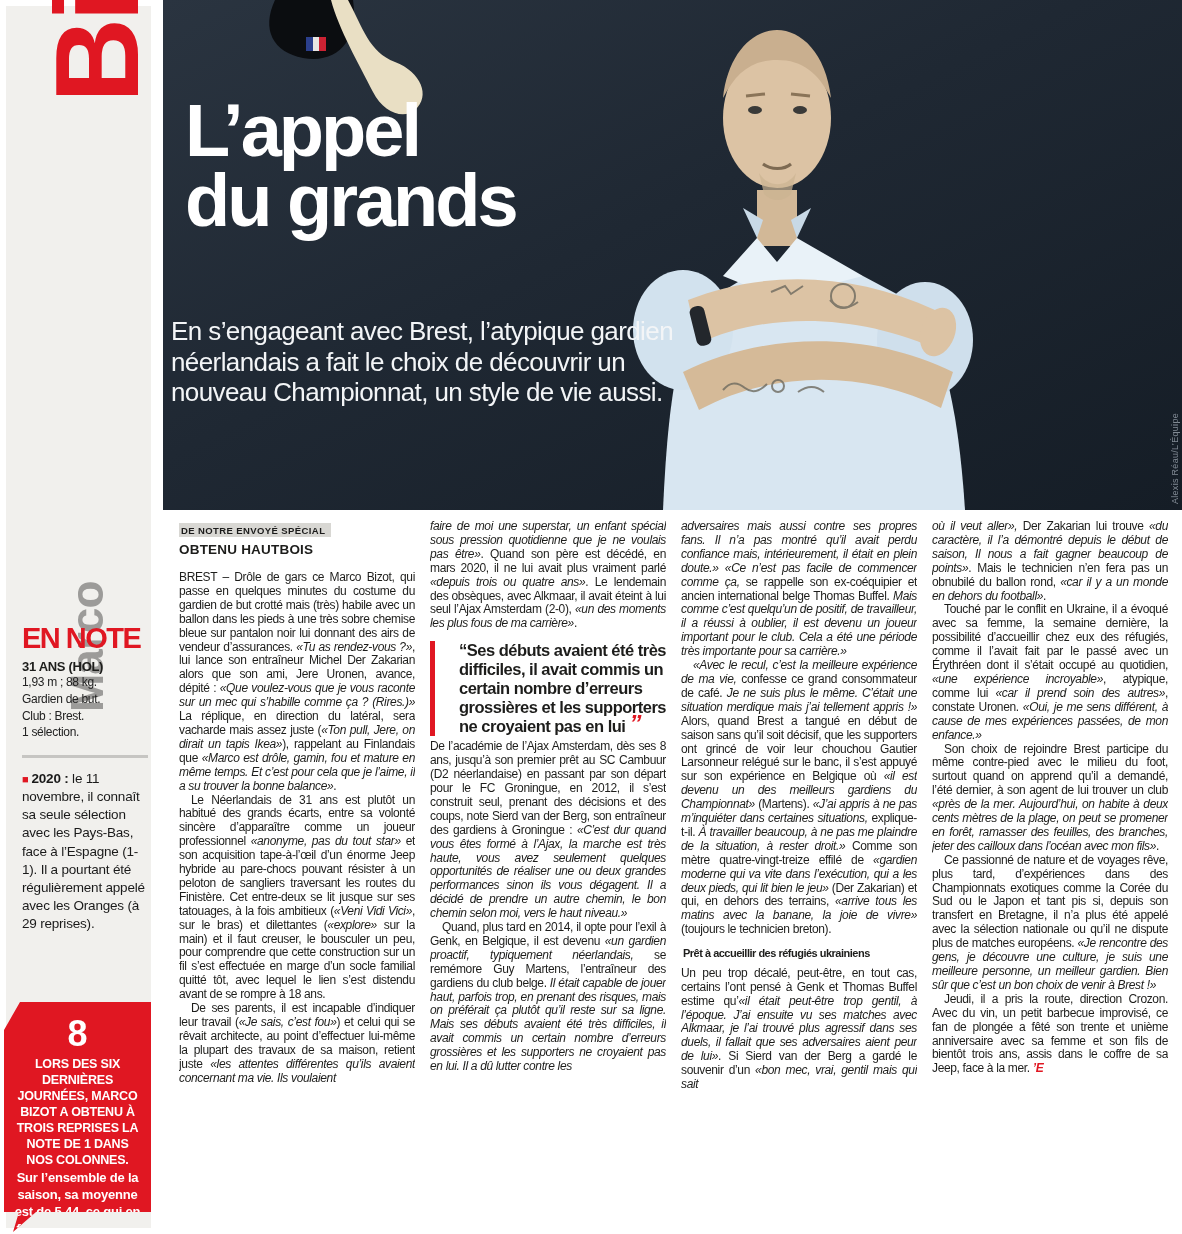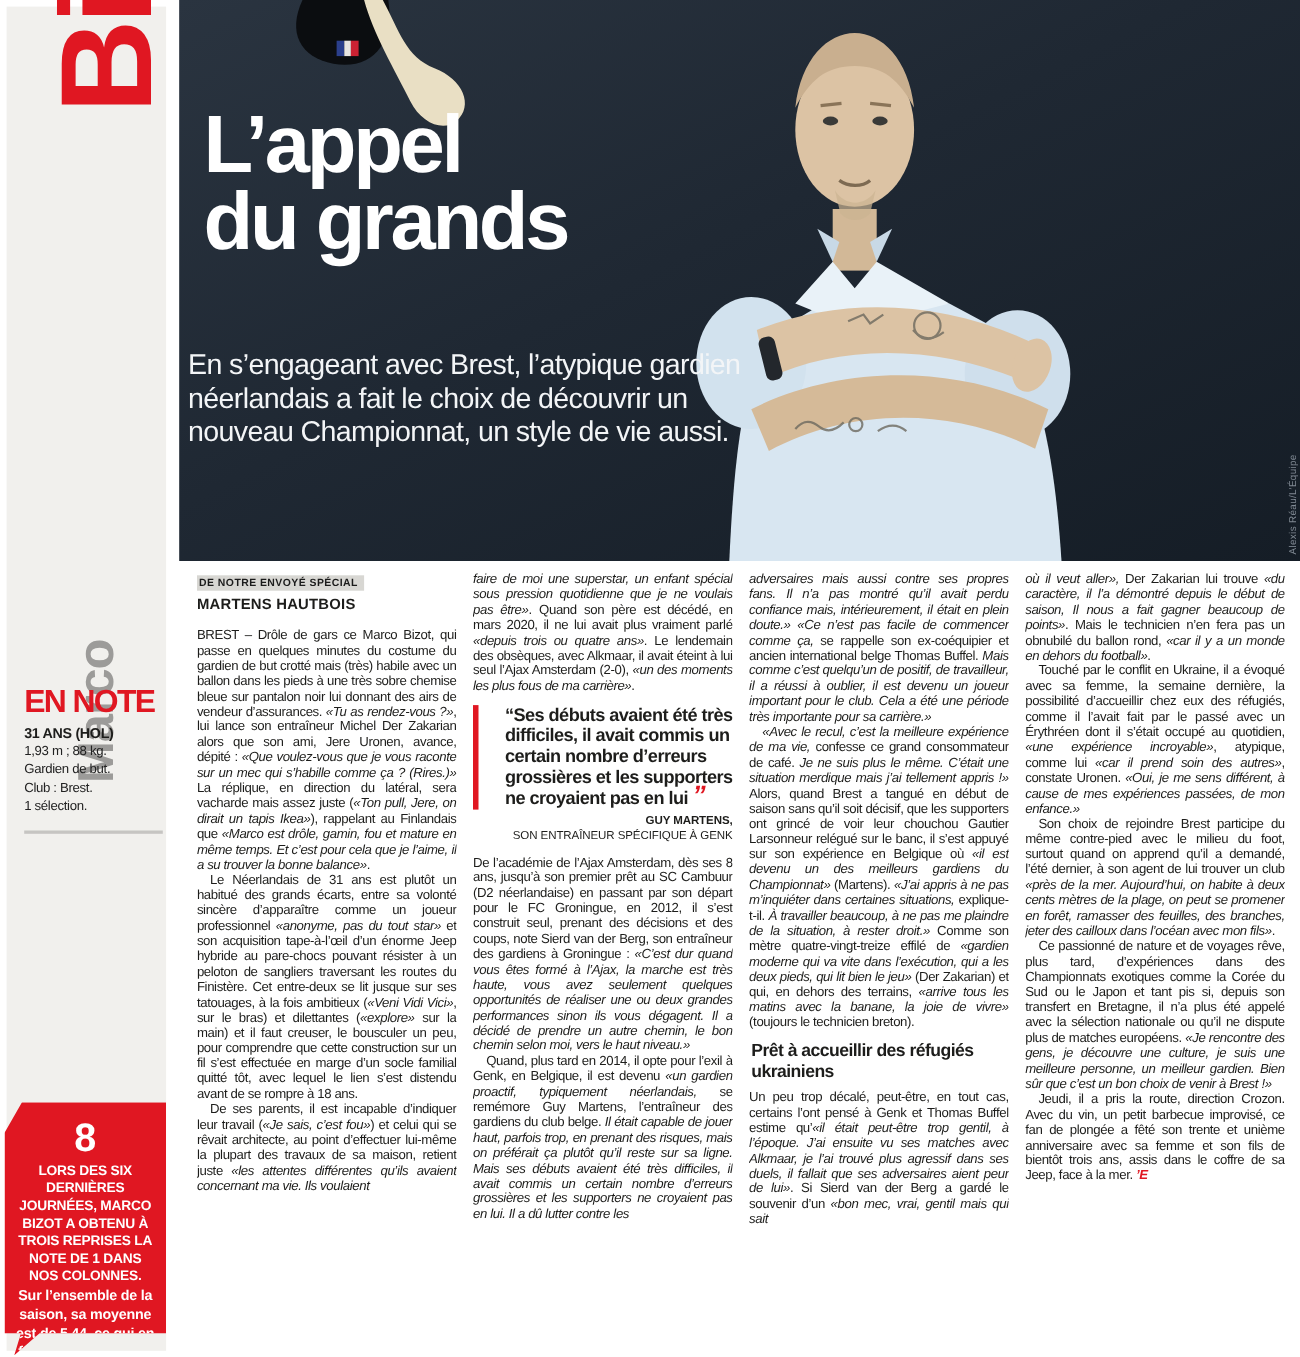--- a/index.html
+++ b/index.html
@@ -55,39 +55,40 @@
   #byline{margin-bottom:14px;}
   #byline .kicker{display:inline-block;background:#d8d7d3;color:#1b1b1b;font-size:9.5px;font-weight:bold;letter-spacing:0.4px;padding:2px 6px 1px 2px;}
   #byline .author{font-size:13.5px;font-weight:bold;letter-spacing:0.2px;margin-top:4px;}
 
   #pullquote{border-left:5px solid var(--red);padding-left:24px;margin:10px 0 4px 0;}
   #pullquote .q{font-size:16.5px;line-height:19px;font-weight:bold;letter-spacing:-0.5px;text-align:left;}
   #pullquote .q .qclose{color:var(--red);font-size:24px;font-style:italic;letter-spacing:-2px;line-height:0;}
   .attribution{text-align:right;font-size:10.5px;line-height:1.3;letter-spacing:-0.1px;margin:4px 0 10px 0;}
   .attribution .nm{font-weight:bold;}
 
-  .subhead{font-size:16px;font-weight:bold;line-height:1.15;letter-spacing:-0.5px;margin:10px 0 7px 2px;}
+  .subhead{font-size:11px;font-weight:bold;line-height:1.15;letter-spacing:-0.5px;margin:10px 0 7px 2px;}
 </style>
 </head>
 <body>
 
 <div id="page">
 
   <div id="rail">
     <span class="vert-name" id="name-red">Bi</span>
     <span class="vert-name" id="name-gray">Marco</span>
 
     <div id="enbref">
       <div class="title">EN NOTE</div>
       <div class="age">31 ANS (HOL)</div>
       <div class="line">1,93 m ; 88 kg.</div>
       <div class="line">Gardien de but.</div>
       <div class="line">Club : Brest.</div>
       <div class="line">1 sélection.</div>
       <div class="divider"></div>
+      <div class="hist"><span class="sq">■</span><b>2020 :</b><span> le 11 novembre, il connaît sa seule sélection avec les Pays-Bas, face à l’Espagne (1-1). Il a pourtant été régulièrement appelé avec les Oranges (à 29 reprises).</span></div>
     </div>
   </div>
 
   <div id="statbox">
     <div class="num">8</div>
     <div class="caps">LORS DES SIX DERNIÈRES JOURNÉES, MARCO BIZOT A OBTENU À TROIS REPRISES LA NOTE DE 1 DANS NOS COLONNES.</div>
     <div class="rest">Sur l’ensemble de la saison, sa moyenne est de 5,44, ce qui en fait le 9ᵉ gardien aux notes « L’Équipe ».</div>
   </div>
 
   <div id="hero">
@@ -144,35 +145,31 @@
     </div>
     <div id="standfirst">En s’engageant avec Brest, l’atypique gardien néerlandais a fait le choix de découvrir un nouveau Championnat, un style de vie aussi.</div>
     <div id="photo-credit">Alexis Réau/L’Équipe</div>
   </div>
 
   <div id="article">
 
     <div class="col">
       <div id="byline">
         <div class="kicker">DE NOTRE ENVOYÉ SPÉCIAL</div>
-        <div class="author">MARTENS HAUTBOIS</div>
+        <div class="author">OBTENU HAUTBOIS</div>
       </div>
       <p><span>BREST – Drôle de gars ce Marco Bizot, qui passe en quelques minutes du costume du gardien de but crotté mais (très) habile avec un ballon dans les pieds à une très sobre chemise bleue sur pantalon noir lui donnant des airs de vendeur d’assurances. </span><span class="it">«Tu as rendez-vous ?»</span><span>, lui lance son entraîneur Michel Der Zakarian alors que son ami, Jere Uronen, avance, dépité : </span><span class="it">«Que voulez-vous que je vous raconte sur un mec qui s’habille comme ça ? (Rires.)»</span><span> La réplique, en direction du latéral, sera vacharde mais assez juste (</span><span class="it">«Ton pull, Jere, on dirait un tapis Ikea»</span><span>), rappelant au Finlandais que </span><span class="it">«Marco est drôle, gamin, fou et mature en même temps. Et c’est pour cela que je l’aime, il a su trouver la bonne balance»</span><span>.</span></p>
       <p class="ind"><span>Le Néerlandais de 31 ans est plutôt un habitué des grands écarts, entre sa volonté sincère d’apparaître comme un joueur professionnel </span><span class="it">«anonyme, pas du tout star»</span><span> et son acquisition tape-à-l’œil d’un énorme Jeep hybride au pare-chocs pouvant résister à un peloton de sangliers traversant les routes du Finistère. Cet entre-deux se lit jusque sur ses tatouages, à la fois ambitieux (</span><span class="it">«Veni Vidi Vici»</span><span>, sur le bras) et dilettantes (</span><span class="it">«explore»</span><span> sur la main) et il faut creuser, le bousculer un peu, pour comprendre que cette construction sur un fil s’est effectuée en marge d’un socle familial quitté tôt, avec lequel le lien s’est distendu avant de se rompre à 18 ans.</span></p>
       <p class="ind"><span>De ses parents, il est incapable d’indiquer leur travail (</span><span class="it">«Je sais, c’est fou»</span><span>) et celui qui se rêvait architecte, au point d’effectuer lui-même la plupart des travaux de sa maison, retient juste </span><span class="it">«les attentes différentes qu’ils avaient concernant ma vie. Ils voulaient</span></p>
     </div>
 
     <div class="col">
       <p><span class="it">faire de moi une superstar, un enfant spécial sous pression quotidienne que je ne voulais pas être»</span><span>. Quand son père est décédé, en mars 2020, il ne lui avait plus vraiment parlé </span><span class="it">«depuis trois ou quatre ans»</span><span>. Le lendemain des obsèques, avec Alkmaar, il avait éteint à lui seul l’Ajax Amsterdam (2-0), </span><span class="it">«un des moments les plus fous de ma carrière»</span><span>.</span></p>
       <div id="pullquote">
         <div class="q"><span>“</span><span>Ses débuts avaient été très difficiles, il avait commis un certain nombre d’erreurs grossières et les supporters ne croyaient pas en lui </span><span class="qclose">”</span></div>
-      </div>
-      <div class="attribution">
-        <div class="nm">GUY MARTENS,</div>
-        <div>SON ENTRAÎNEUR SPÉCIFIQUE À GENK</div>
       </div>
       <p><span>De l’académie de l’Ajax Amsterdam, dès ses 8 ans, jusqu’à son premier prêt au SC Cambuur (D2 néerlandaise) en passant par son départ pour le FC Groningue, en 2012, il s’est construit seul, prenant des décisions et des coups, note Sierd van der Berg, son entraîneur des gardiens à Groningue : </span><span class="it">«C’est dur quand vous êtes formé à l’Ajax, la marche est très haute, vous avez seulement quelques opportunités de réaliser une ou deux grandes performances sinon ils vous dégagent. Il a décidé de prendre un autre chemin, le bon chemin selon moi, vers le haut niveau.»</span></p>
       <p class="ind"><span>Quand, plus tard en 2014, il opte pour l’exil à Genk, en Belgique, il est devenu </span><span class="it">«un gardien proactif, typiquement néerlandais,</span><span> se remémore Guy Martens, l’entraîneur des gardiens du club belge. </span><span class="it">Il était capable de jouer haut, parfois trop, en prenant des risques, mais on préférait ça plutôt qu’il reste sur sa ligne. Mais ses débuts avaient été très difficiles, il avait commis un certain nombre d’erreurs grossières et les supporters ne croyaient pas en lui. Il a dû lutter contre les</span></p>
     </div>
 
     <div class="col">
       <p><span class="it">adversaires mais aussi contre ses propres fans. Il n’a pas montré qu’il avait perdu confiance mais, intérieurement, il était en plein doute.»</span><span> </span><span class="it">«Ce n’est pas facile de commencer comme ça,</span><span> se rappelle son ex-coéquipier et ancien international belge Thomas Buffel. </span><span class="it">Mais comme c’est quelqu’un de positif, de travailleur, il a réussi à oublier, il est devenu un joueur important pour le club. Cela a été une période très importante pour sa carrière.»</span></p>
       <p class="ind"><span class="it">«Avec le recul, c’est la meilleure expérience de ma vie,</span><span> confesse ce grand consommateur de café. </span><span class="it">Je ne suis plus le même. C’était une situation merdique mais j’ai tellement appris !»</span><span> Alors, quand Brest a tangué en début de saison sans qu’il soit décisif, que les supporters ont grincé de voir leur chouchou Gautier Larsonneur relégué sur le banc, il s’est appuyé sur son expérience en Belgique où </span><span class="it">«il est devenu un des meilleurs gardiens du Championnat»</span><span> (Martens). </span><span class="it">«J’ai appris à ne pas m’inquiéter dans certaines situations,</span><span> explique-t-il. </span><span class="it">À travailler beaucoup, à ne pas me plaindre de la situation, à rester droit.»</span><span> Comme son mètre quatre-vingt-treize effilé de </span><span class="it">«gardien moderne qui va vite dans l’exécution, qui a les deux pieds, qui lit bien le jeu»</span><span> (Der Zakarian) et qui, en dehors des terrains, </span><span class="it">«arrive tous les matins avec la banane, la joie de vivre»</span><span> (toujours le technicien breton).</span></p>
       <div class="subhead">Prêt à accueillir des réfugiés ukrainiens</div>
       <p><span>Un peu trop décalé, peut-être, en tout cas, certains l’ont pensé à Genk et Thomas Buffel estime qu’</span><span class="it">«il était peut-être trop gentil, à l’époque. J’ai ensuite vu ses matches avec Alkmaar, je l’ai trouvé plus agressif dans ses duels, il fallait que ses adversaires aient peur de lui»</span><span>. Si Sierd van der Berg a gardé le souvenir d’un </span><span class="it">«bon mec, vrai, gentil mais qui sait</span></p>

